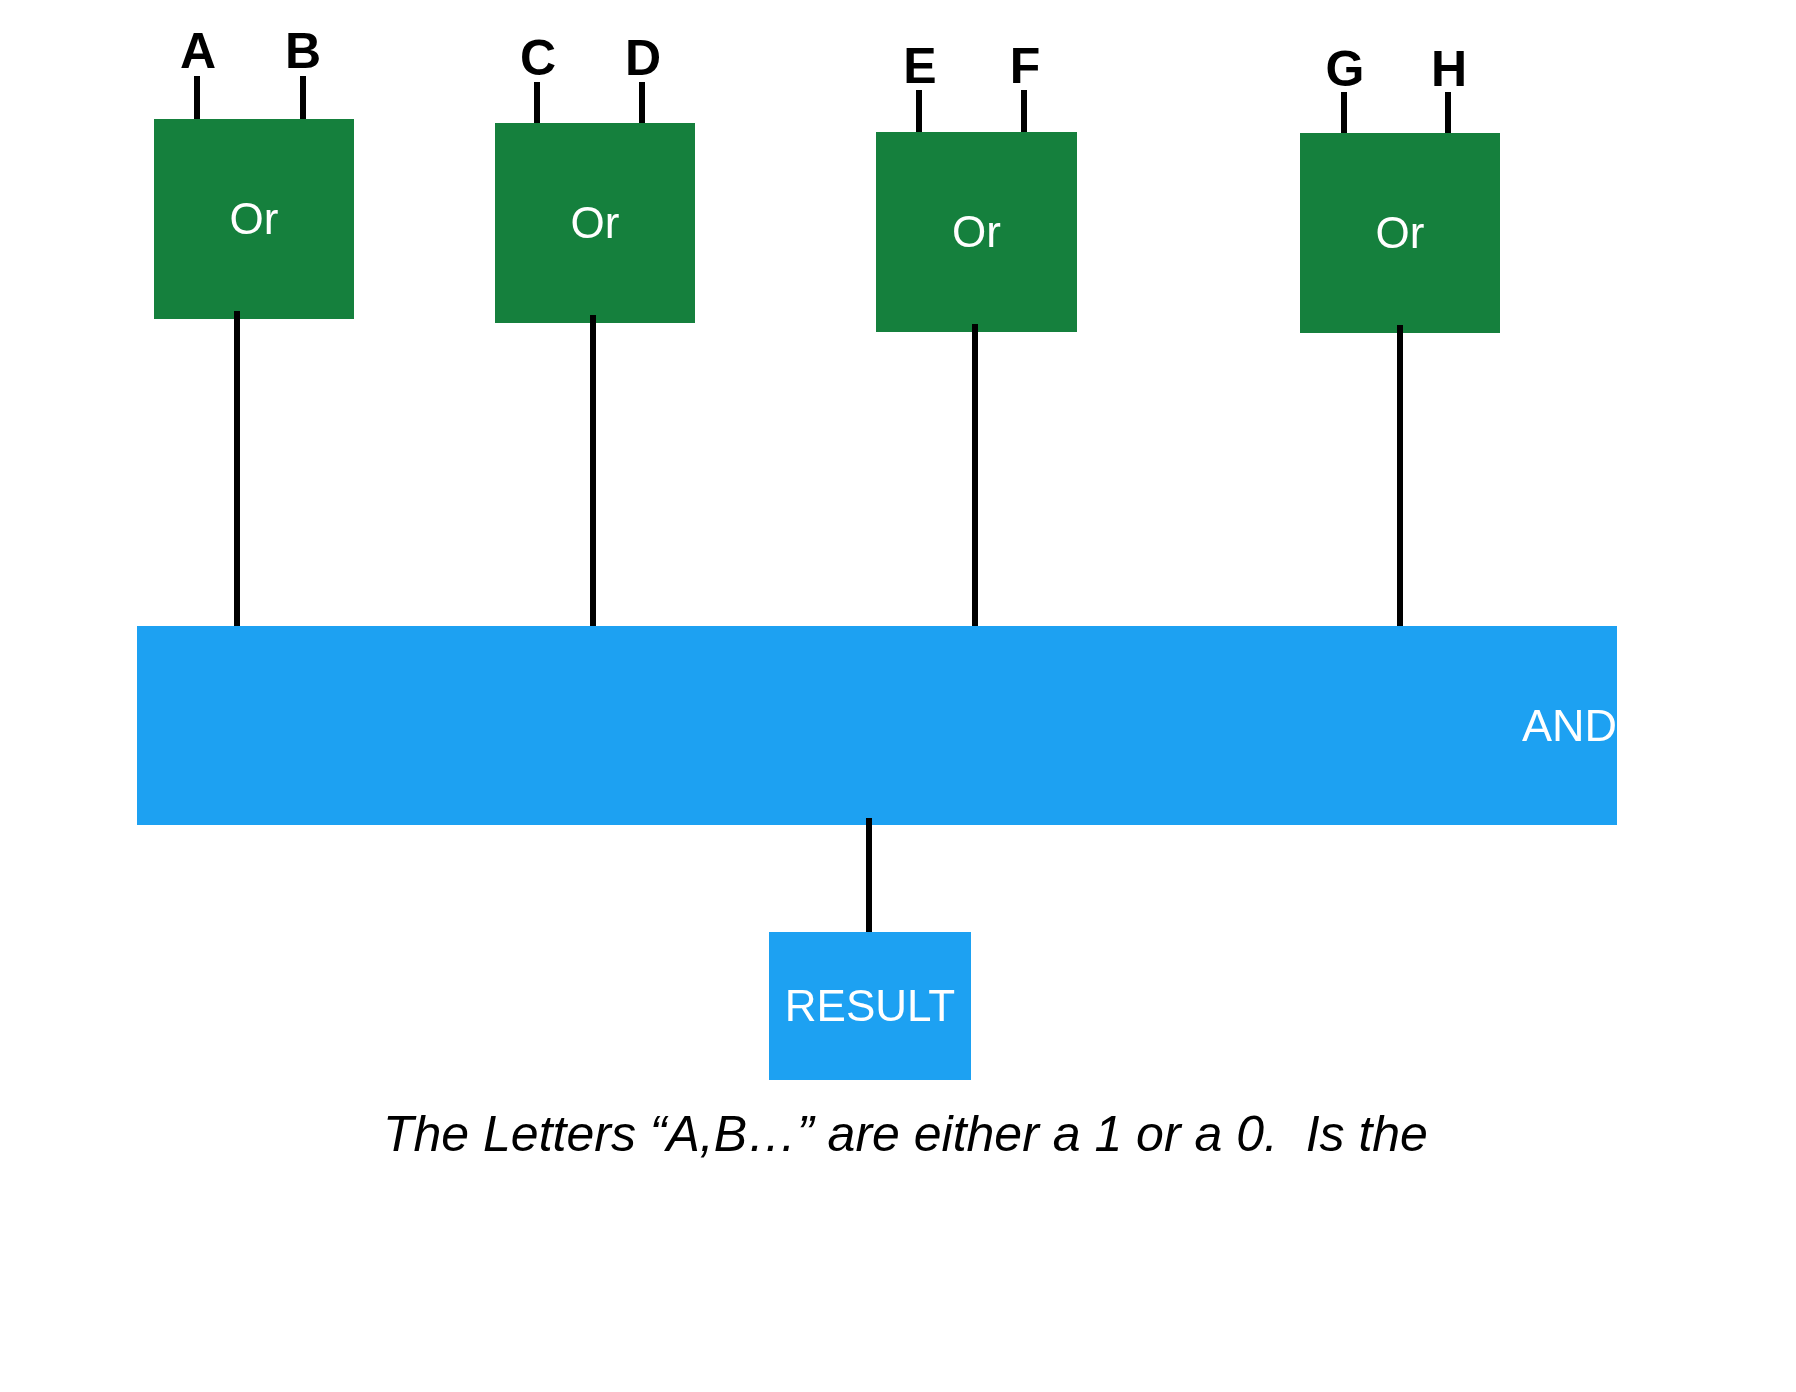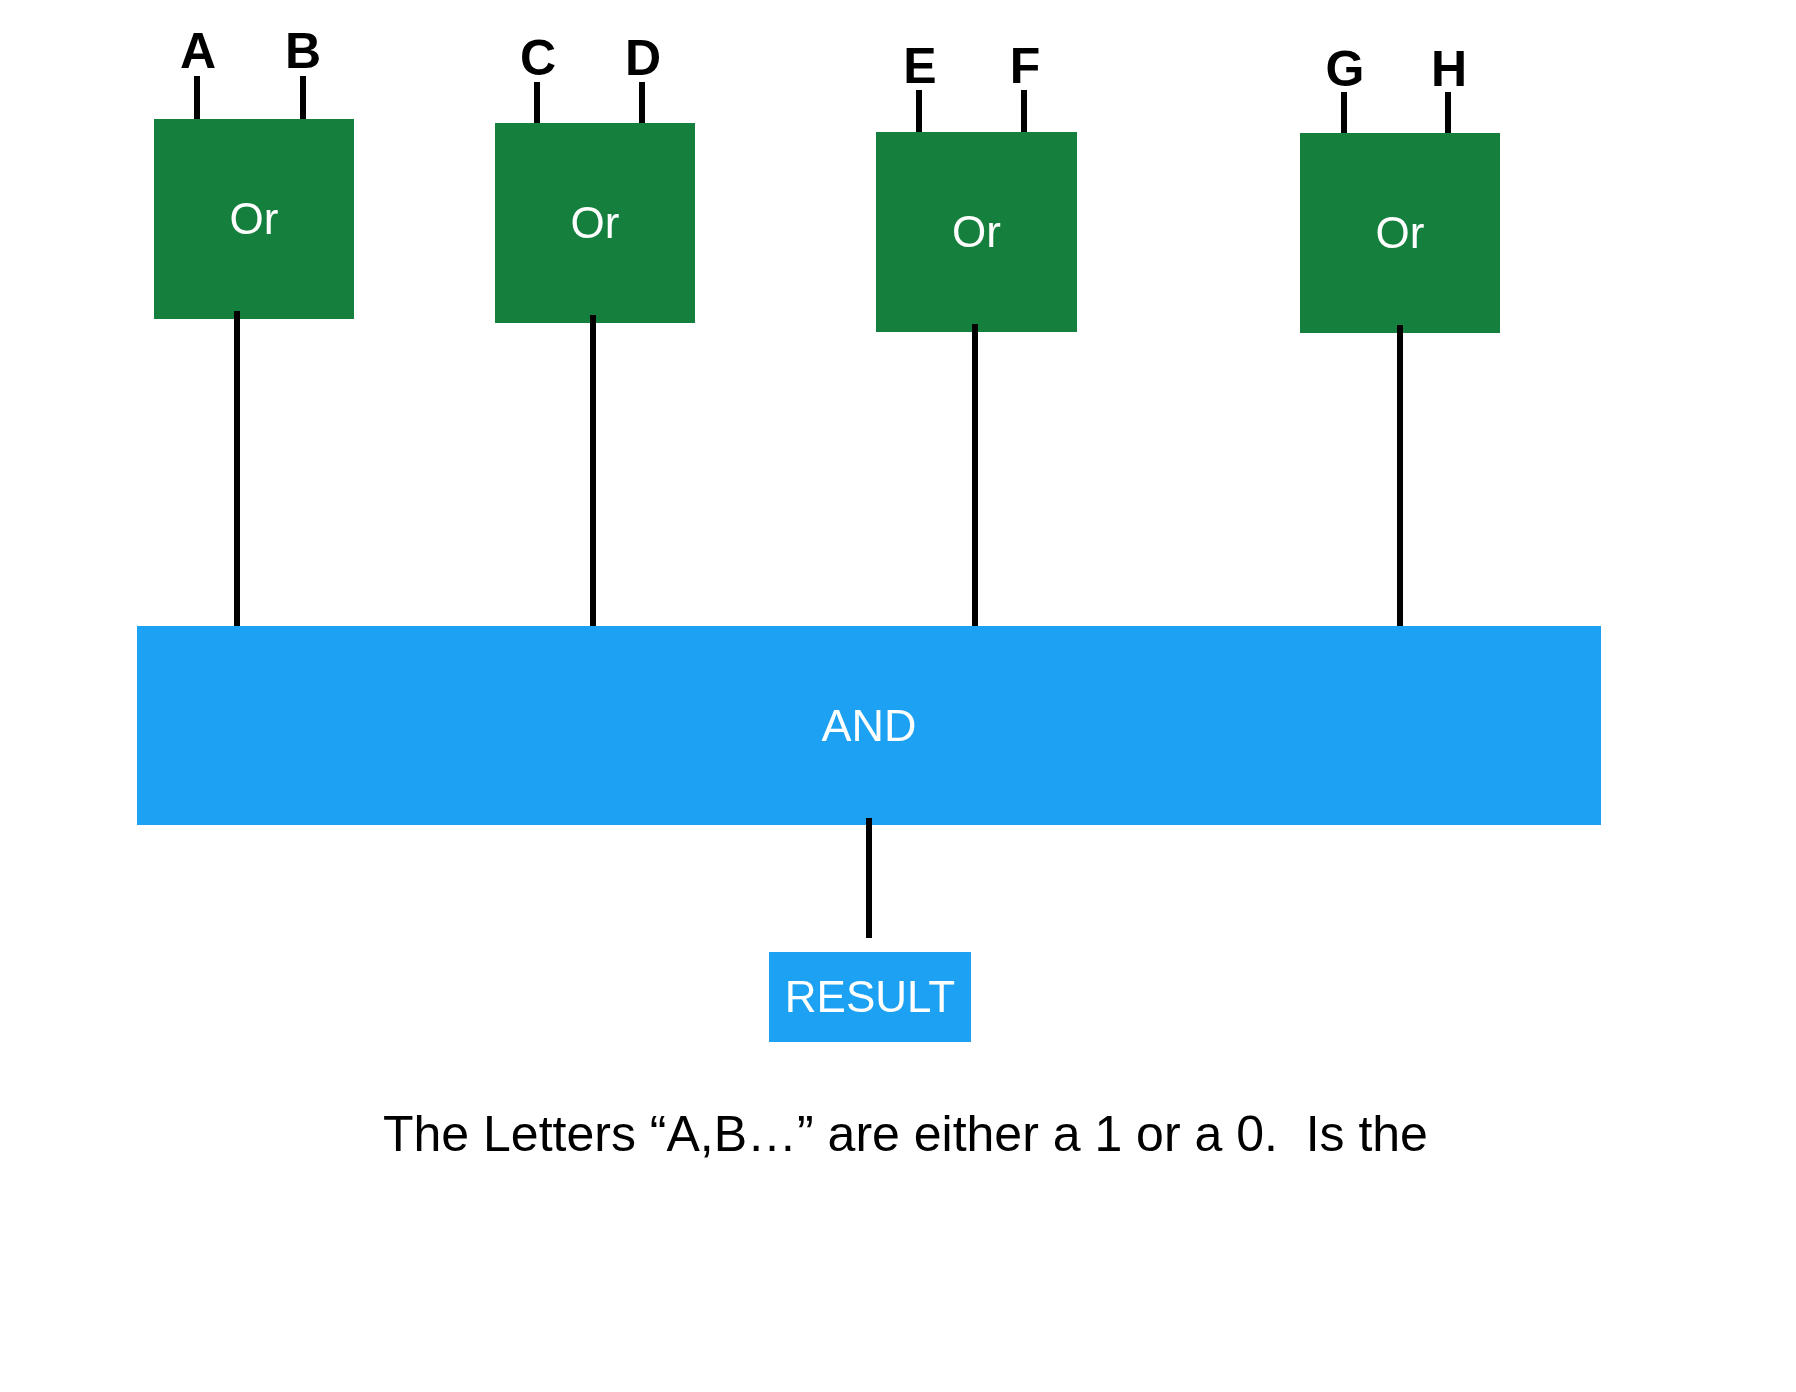--- a/index.html
+++ b/index.html
@@ -41,51 +41,52 @@
   }
   .and-bar {
     position: absolute;
     left: 137px;
     top: 626px;
     width: 1464px;
     height: 199px;
     background: #1da1f2;
     display: flex;
     align-items: center;
-    justify-content: center;
+    justify-content: flex-end;
     color: #ffffff;
     font-size: 45px;
     font-weight: 500;
+    padding-left: 16px;
   }
   .result-box {
     position: absolute;
     left: 769px;
     top: 932px;
     width: 202px;
-    height: 90px;
+    height: 148px;
     background: #1da1f2;
     display: flex;
     align-items: center;
     justify-content: center;
     color: #ffffff;
     font-size: 44px;
     font-weight: 500;
-    margin-top: 20px;
   }
   .caption {
     position: absolute;
     left: 383px;
     top: 1104px;
     color: #000000;
     font-size: 50px;
     line-height: 60px;
     font-weight: 400;
   }
   .caption div {
     white-space: pre-wrap;
+    font-style: italic;
   }
 
   
   .box-1 { left: 154px; top: 119px; width: 200px; height: 200px; }
   .letter-a { left: 198px; top: 26px; }
   .letter-b { left: 303px; top: 26px; }
   .wire-a   { left: 194px; top: 76px;  height: 56px; }
   .wire-b   { left: 300px; top: 76px;  height: 56px; }
   .wire-out-1 { left: 234px; top: 311px; height: 321px; }
 

